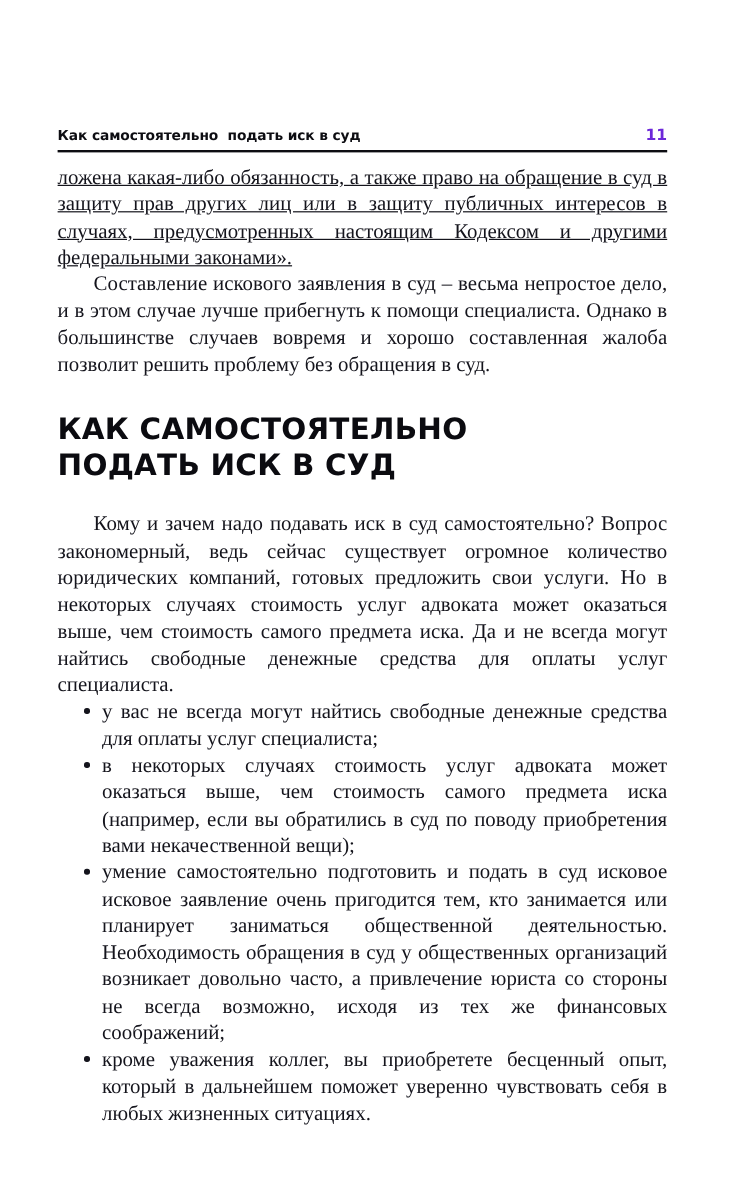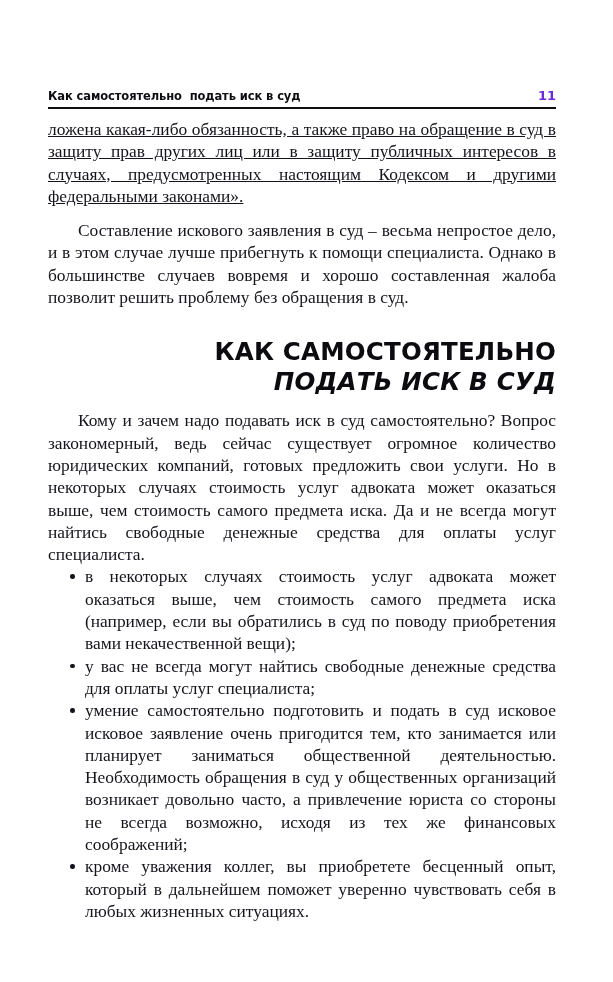--- a/index.html
+++ b/index.html
@@ -23,20 +23,21 @@
     width: 508px;
   }
 
   
   .runhead {
     display: flex;
     align-items: baseline;
     justify-content: space-between;
     padding-top: 88px;
     padding-bottom: 2px;
+    margin-top: 18px;
   }
   .runhead-title {
     font-family: "DejaVu Sans", "Liberation Sans", sans-serif;
     font-weight: bold;
     font-size: 11.5px;
     letter-spacing: -0.1px;
     white-space: pre;
     color: #0d0d12;
   }
   .runhead-page {
@@ -61,35 +62,34 @@
     margin: 0;
     hyphens: manual;
     color: #14141c;
   }
   .para.first {
     margin-top: 9px;
     text-decoration: underline;
   }
   .para.indent {
     text-indent: 30px;
-    margin-top: 12px;
   }
 
   
   .section-heading {
     font-family: "DejaVu Sans", "Liberation Sans", sans-serif;
     font-weight: bold;
     font-size: 24.5px;
     line-height: 30px;
-    text-align: right;
+    text-align: left;
     letter-spacing: 0.2px;
     margin: 29px 0 0 0;
     color: #0b0b10;
   }
-  .section-heading .line2 { display: block; font-style: italic; }
+  .section-heading .line2 { display: block; }
 
   .after-heading { margin-top: 22px; }
 
   
   .bullets {
     list-style: none;
     margin: 0;
     padding: 0;
   }
   .bullets li {
@@ -134,25 +134,25 @@
       <span>КАК САМОСТОЯТЕЛЬНО</span>
       <span class="line2">ПОДАТЬ ИСК В СУД</span>
     </h1>
 
     <p class="para indent after-heading">Кому и зачем надо подавать иск в суд самостоятельно? Вопрос закономерный, ведь сейчас существует огромное количество юридических компаний, готовых предложить свои услуги. Но в некоторых случаях стоимость услуг адвоката может оказаться выше, чем стоимость самого предмета иска. Да и не всегда могут найтись свободные денежные средства для оплаты услуг специалиста.</p>
 
 
     <ul class="bullets">
       <li>
         <span class="bullet-dot"></span>
-        <span class="bullet-text">в некоторых случаях стоимость услуг адвоката может оказаться выше, чем стоимость самого предмета иска (например, если вы обратились в суд по поводу приобретения вами некачественной вещи);</span>
+        <span class="bullet-text">у вас не всегда могут найтись свободные денежные средства для оплаты услуг специалиста;</span>
       </li>
       <li>
         <span class="bullet-dot"></span>
-        <span class="bullet-text">у вас не всегда могут найтись свободные денежные средства для оплаты услуг специалиста;</span>
+        <span class="bullet-text">в некоторых случаях стоимость услуг адвоката может оказаться выше, чем стоимость самого предмета иска (например, если вы обратились в суд по поводу приобретения вами некачественной вещи);</span>
       </li>
       <li>
         <span class="bullet-dot"></span>
         <span class="bullet-text">умение самостоятельно подготовить и подать в суд исковое исковое заявление очень пригодится тем, кто занимается или планирует заниматься общественной деятельностью. Необходимость обращения в суд у общественных организаций возникает довольно часто, а привлечение юриста со стороны не всегда возможно, исходя из тех же финансовых соображений;</span>
       </li>
       <li>
         <span class="bullet-dot"></span>
         <span class="bullet-text">кроме уважения коллег, вы приобретете бесценный опыт, который в дальнейшем поможет уверенно чувствовать себя в любых жизненных ситуациях.</span>
       </li>
     </ul>

